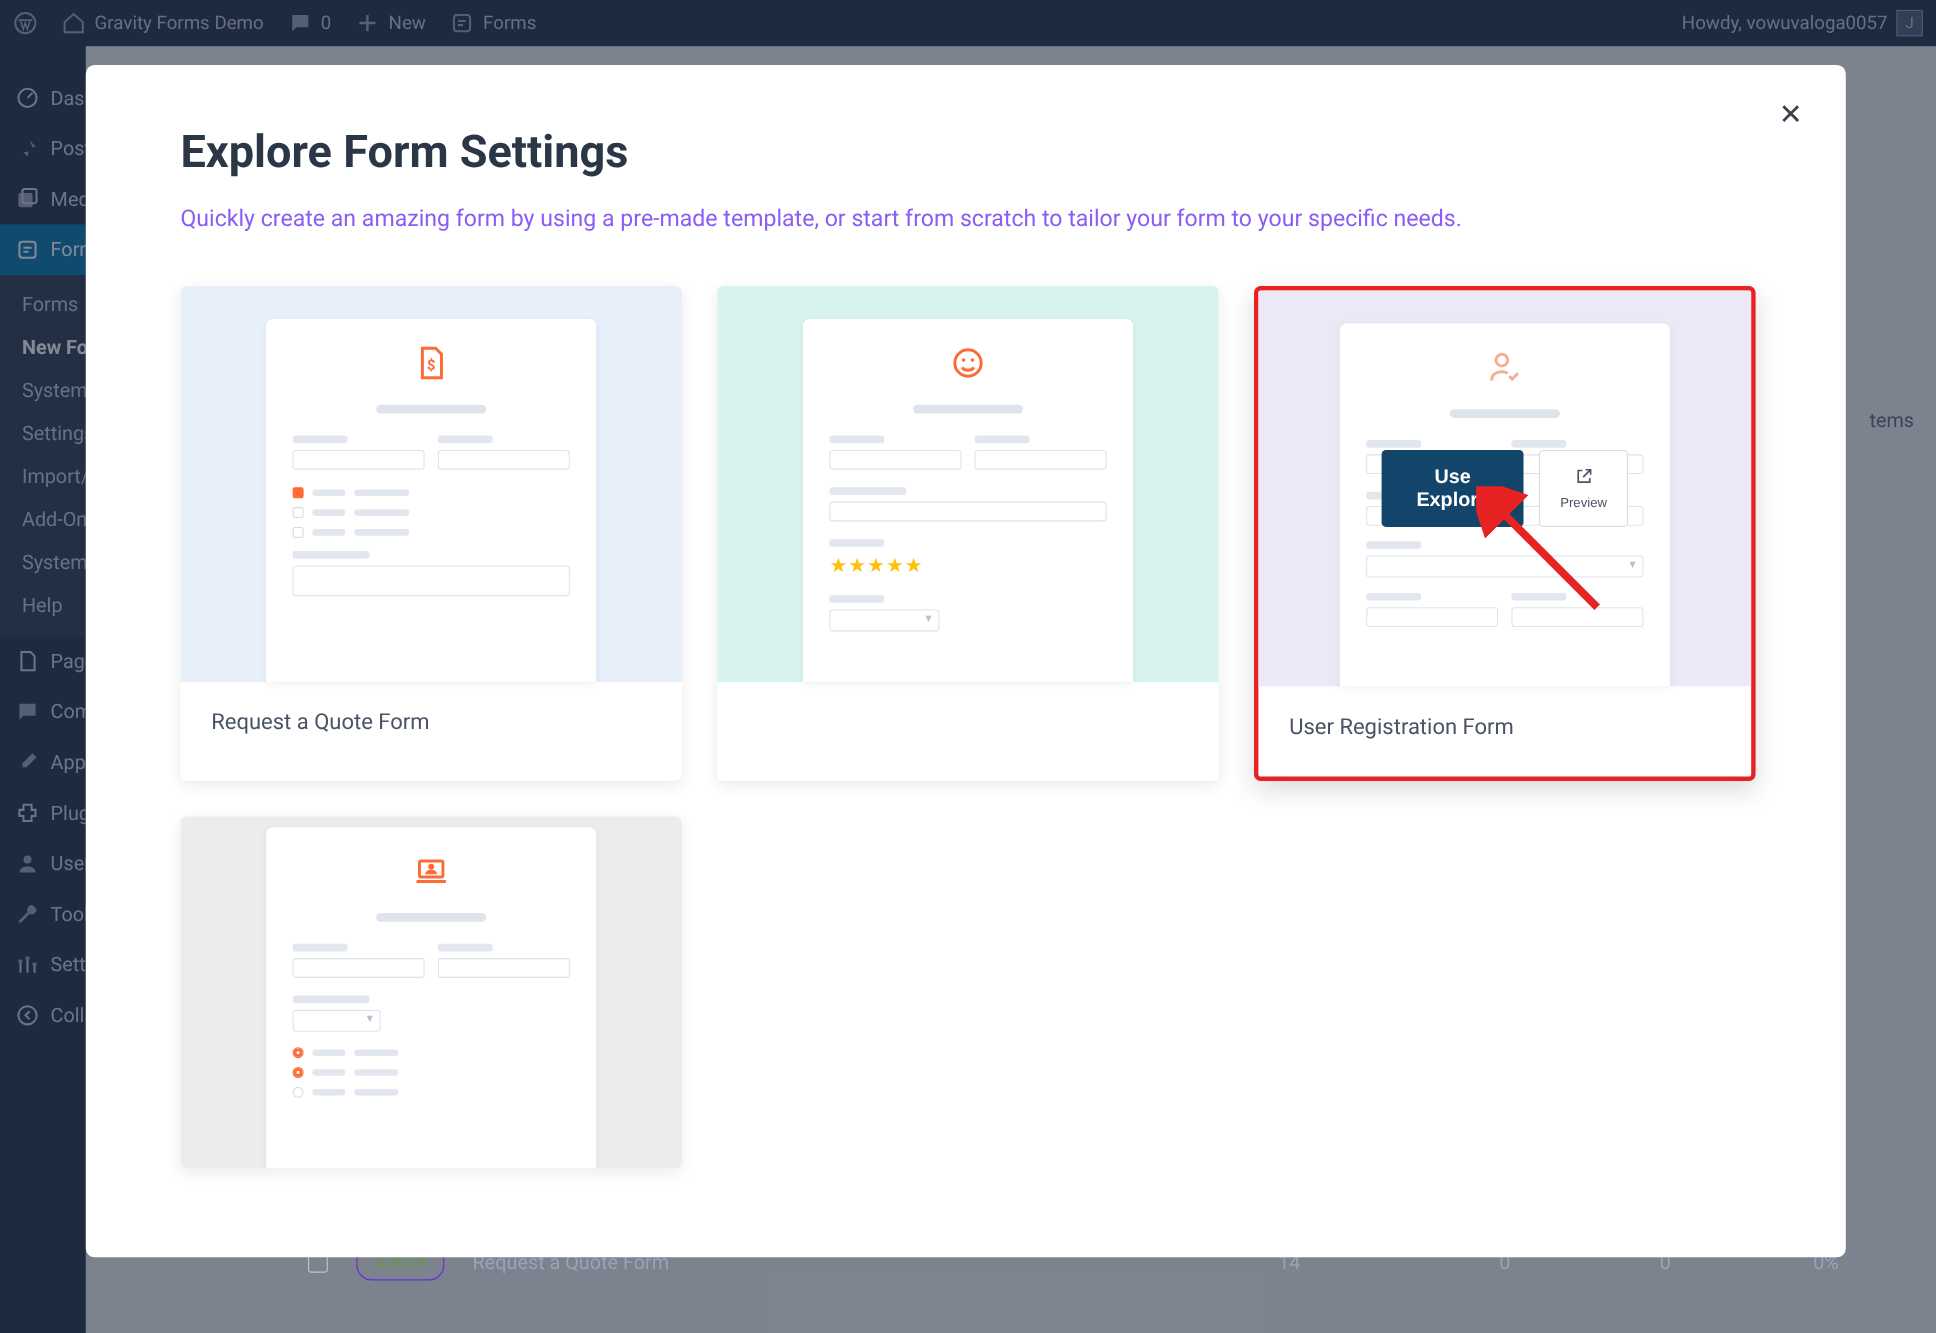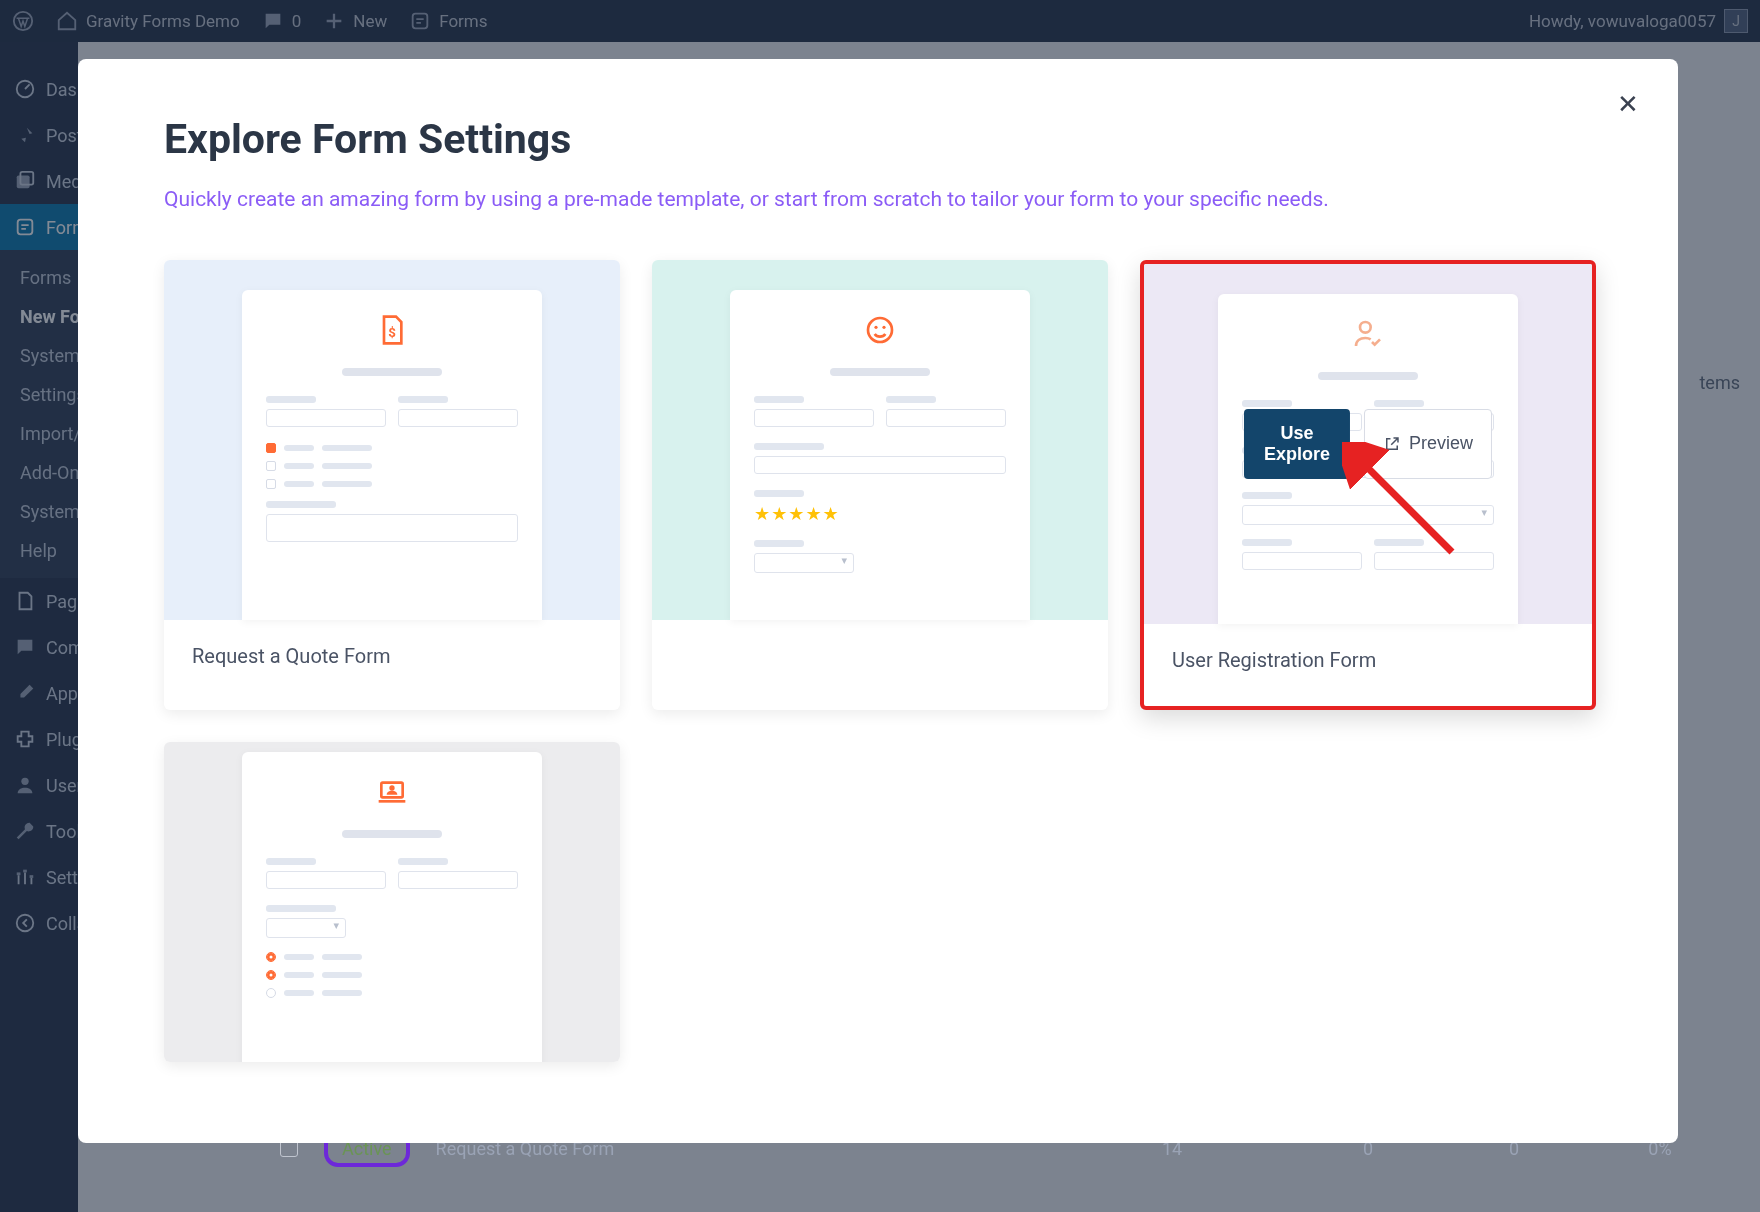--- a/index.html
+++ b/index.html
@@ -182,24 +182,25 @@
       font-size: 18px;
       font-weight: 600;
       border-radius: 4px;
       cursor: pointer;
     }
     .btn-outline {
       background: #fff;
       color: #4a5365;
       border: 1px solid #d8dce5;
       padding: 14px 18px;
-      font-size: 18px;
+      font-size: 12px;
       border-radius: 4px;
       display: flex; align-items: center; gap: 8px;
       cursor: pointer;
+      flex-direction: column;
     }
     .btn-outline svg { width: 18px; height: 18px; stroke: #4a5365; fill:none; stroke-width:2; }
     
     .highlight-box {
       border: 4px solid #e62222;
       box-shadow: 0 8px 24px rgba(0,0,0,0.15);
     }
     
     
     .arrow {
@@ -370,21 +371,21 @@
 </div>
 
 <div class="main-content">
   <div class="behind-right"><span>tems</span></div>
 </div>
 
 <div class="modal-backdrop"></div>
 
 <div class="behind-bottom">
   <span style="width:18px;height:18px;border:1px solid #c0c5cf;border-radius:3px;"></span>
-  <span style="border:4px solid #6d28d9;color:#6a9455;padding:4px 14px;border-radius:14px;">Active</span>
+  <span style="border:1px solid #6d28d9;color:#6a9455;padding:4px 14px;border-radius:14px;">Active</span>
   <span style="flex:1">Request a Quote Form</span>
   <span style="width:120px;text-align:left;">14</span>
   <span style="width:120px;text-align:center;">0</span>
   <span style="width:120px;text-align:center;">0</span>
   <span style="width:120px;text-align:center;">0%</span>
 </div>
 
 <div class="modal">
   <button class="modal-close">✕</button>
   <h1 class="modal-title">Explore Form Settings</h1>

